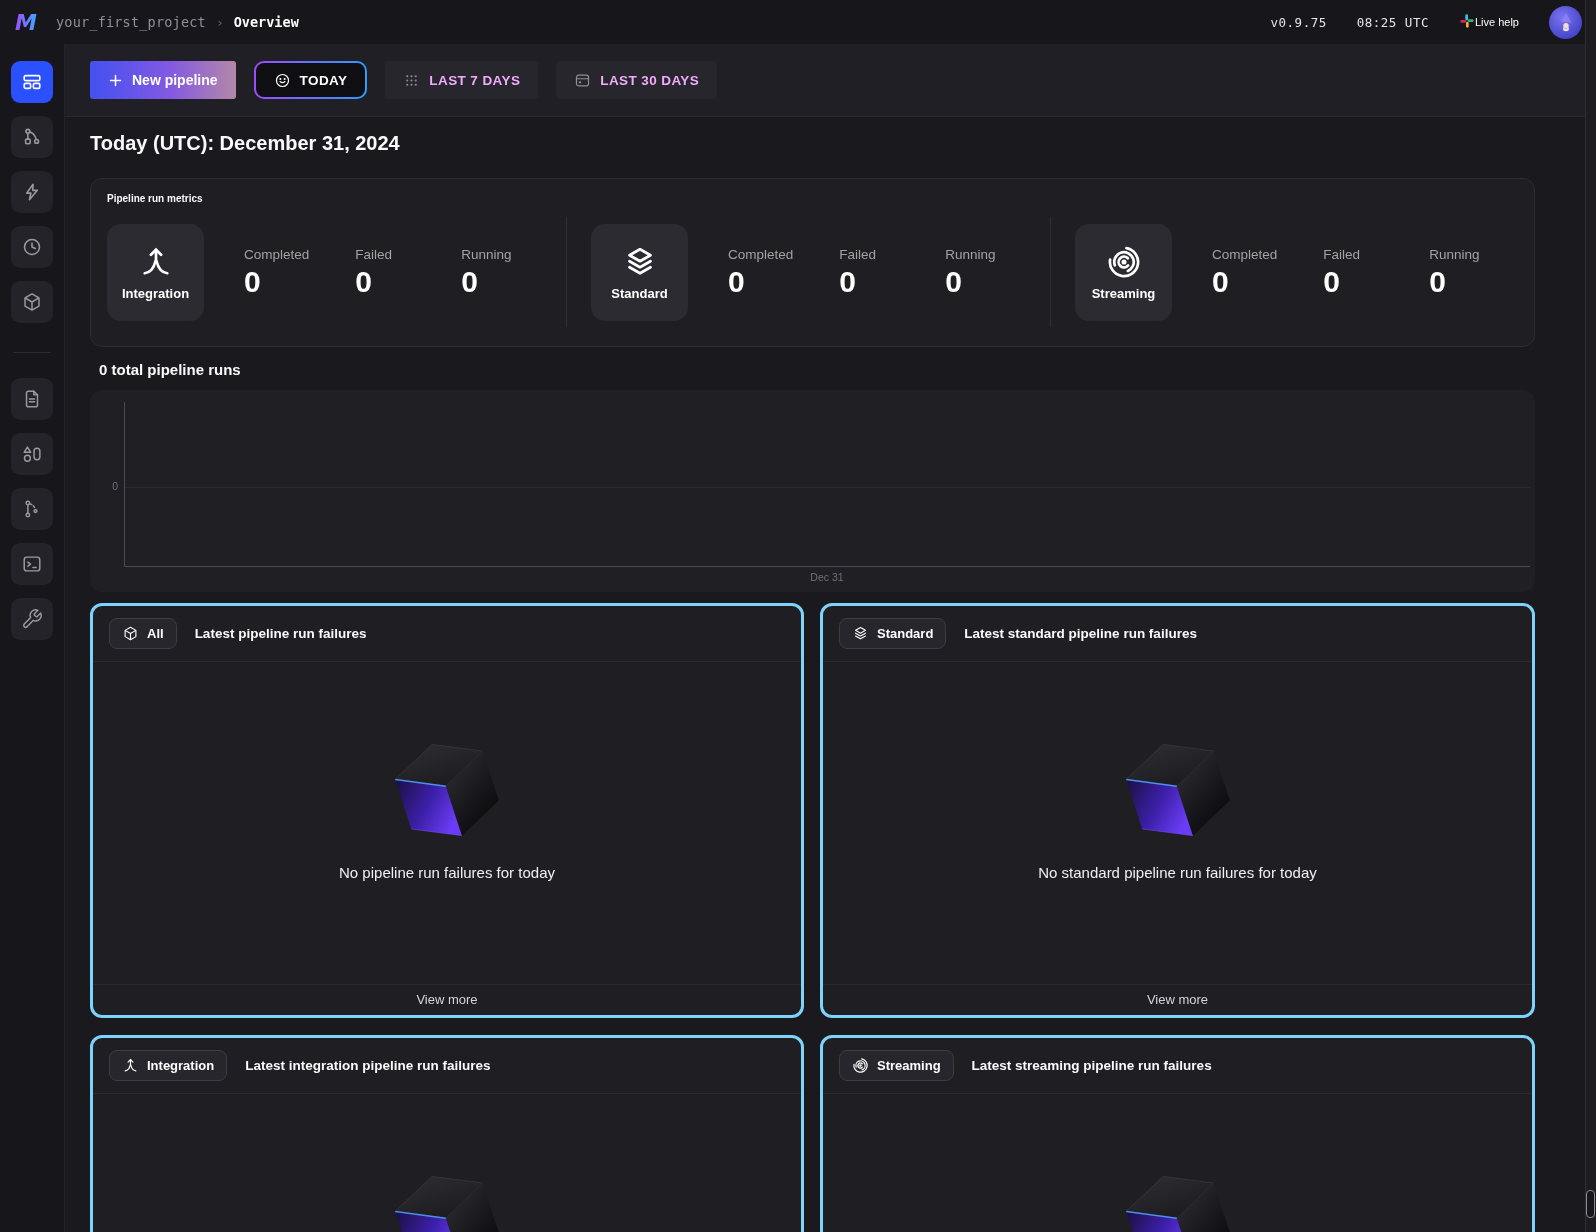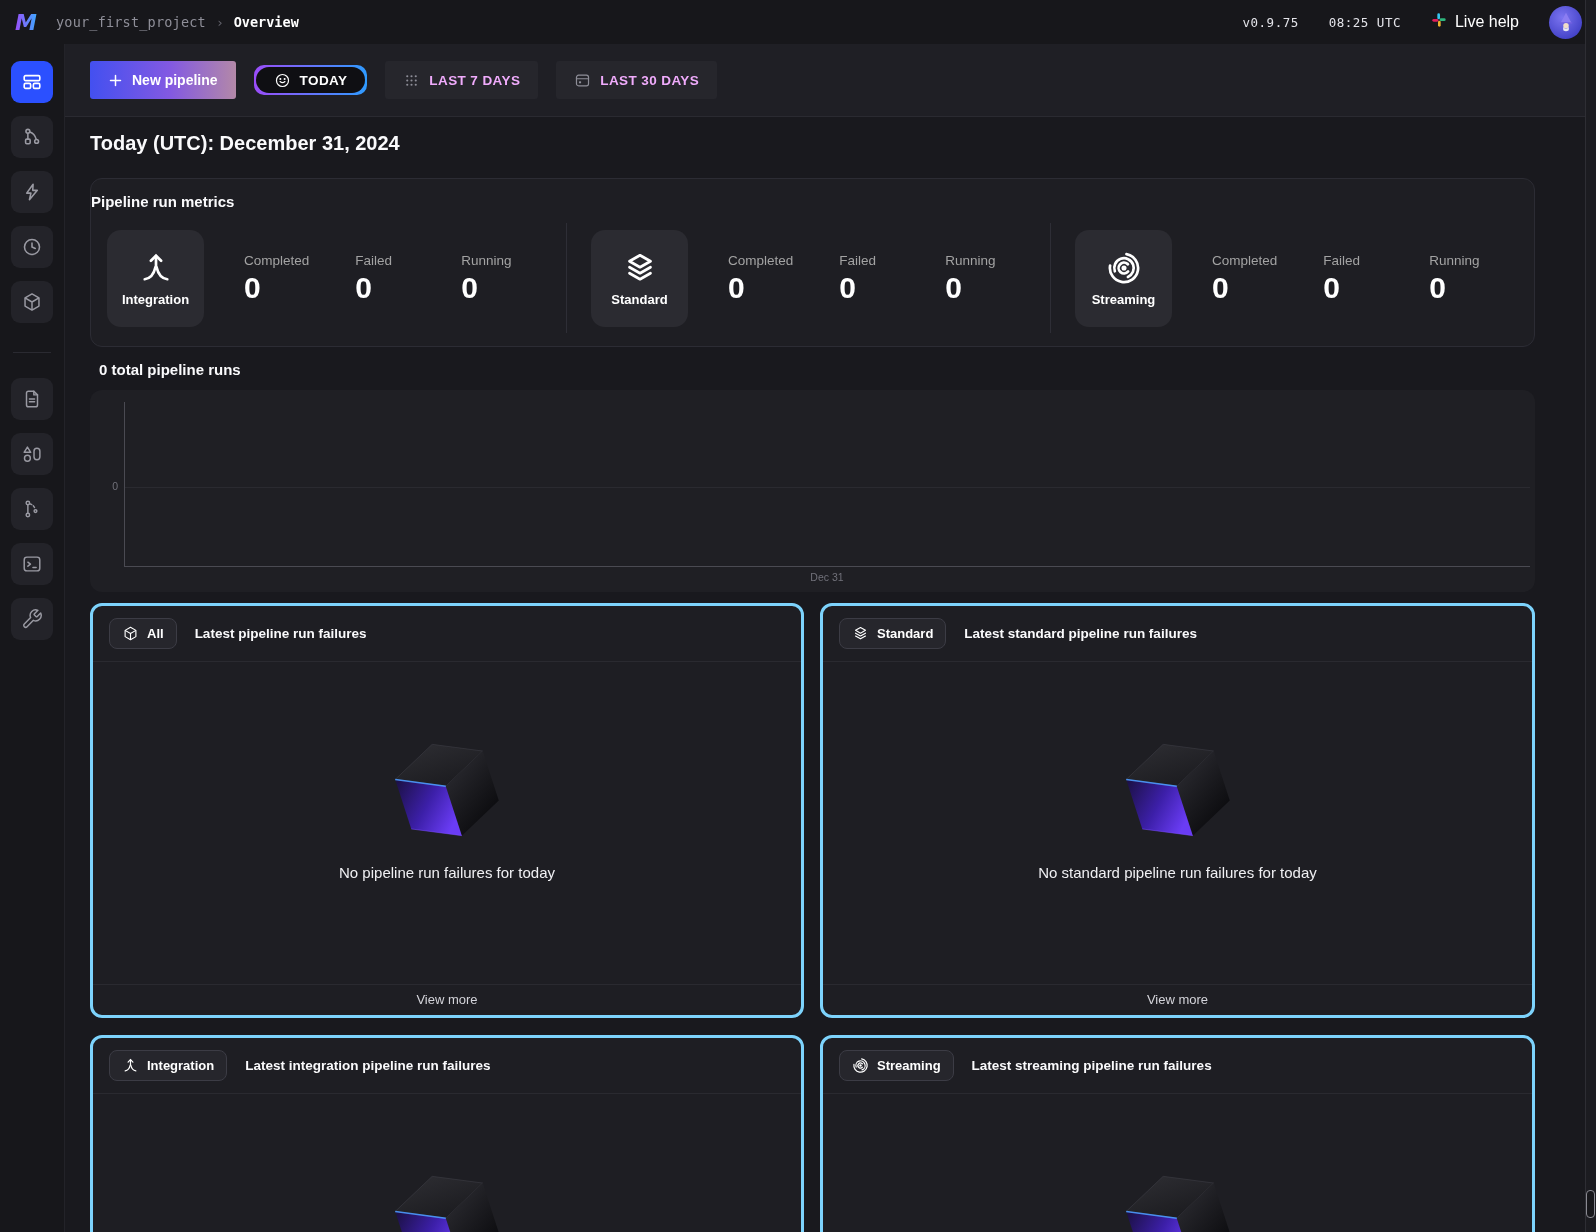--- a/index.html
+++ b/index.html
@@ -14,21 +14,21 @@
   .topbar {
     position:absolute; top:0; left:0; width:1596px; height:44px;
     background:#17171b; display:flex; align-items:center; padding:0 14px 0 12px; z-index:5;
   }
   .logo-wrap { width:30px; height:30px; display:flex; align-items:center; justify-content:center; margin-right:14px; }
   .crumb { font-size:13.5px; color:#8f8f99; letter-spacing:0.2px; }
   .crumb-sep { color:#63636d; margin:0 10px; font-size:13px; }
   .crumb-current { color:#ffffff; font-weight:bold; font-size:13.5px; }
   .topbar-right { margin-left:auto; display:flex; align-items:center; gap:30px; }
   .ver, .clock { font-size:12.5px; color:#e4e4ea; letter-spacing:0.5px; }
-  .livehelp { display:flex; align-items:center; gap:8px; font-size:16px; color:#ffffff; cursor:pointer; }
+  .livehelp { display:flex; align-items:center; font-size:11px; color:#ffffff; cursor:pointer; }
   .avatar {
     width:33px; height:33px; border-radius:50%; overflow:hidden; cursor:pointer;
     background:radial-gradient(circle at 40% 35%, #7b74f0, #4443c8 75%);
     display:flex; align-items:center; justify-content:center;
   }
 
   
   .sidebar {
     position:absolute; top:44px; left:0; width:65px; height:1188px;
     background:#17171b; border-right:1px solid #232329;
@@ -50,31 +50,31 @@
     position:absolute; top:0; left:0; right:0; height:73px; background:#1f1f25;
     border-bottom:1px solid #2a2a31; display:flex; align-items:center; padding-left:25px; gap:18px;
   }
   .btn { height:38px; border-radius:3px; display:flex; align-items:center; gap:9px;
          padding:0 18px; font-size:13.5px; font-weight:bold; cursor:pointer; white-space:nowrap; }
   .btn-new {
     background:linear-gradient(90deg,#4350f0 0%, #8359e2 55%, #b388a8 100%);
     color:#fff; font-size:14px;
   }
   .btn-today-wrap { padding:2px; border-radius:10px; background:linear-gradient(90deg,#9b4dfa,#2f9bff); cursor:pointer; }
-  .btn-today { height:26px; border-radius:16px; background:#0f0f13; color:#fff; letter-spacing:0.4px; }
+  .btn-today { height:34px; border-radius:8px; background:#0f0f13; color:#fff; letter-spacing:0.4px; }
   .btn-range { background:#26262c; color:#f0abfc; letter-spacing:0.4px; }
 
   .date-heading { position:absolute; top:88px; left:25px; font-size:20px; font-weight:bold; color:#fafafc; }
 
   
   .metrics-card {
     position:absolute; top:134px; left:25px; width:1445px; height:169px;
     background:#1e1e23; border:1px solid #2c2c34; border-radius:12px; padding:14px 0 0 0;
   }
-  .metrics-title { font-size:15px; font-weight:bold; color:#fafafc; }
+  .metrics-title { font-size:10px; font-weight:bold; margin-left:16px; color:#fafafc; }
   .metrics-row { display:flex; margin-top:13px; height:110px; }
   .metric-group { flex:1; display:flex; align-items:center; padding-left:16px; }
   .metric-group.mid, .metric-group.last { padding-left:24px; }
   .metric-group.first, .metric-group.mid { border-right:1px solid #2e2e36; }
   .metric-tile {
     width:97px; height:97px; background:#2b2b31; border-radius:14px; flex:0 0 auto;
     display:flex; flex-direction:column; align-items:center; justify-content:center; gap:6px;
   }
   .metric-tile svg { stroke:#ffffff; }
   .metric-tile-label { font-size:13px; font-weight:bold; color:#ffffff; }

